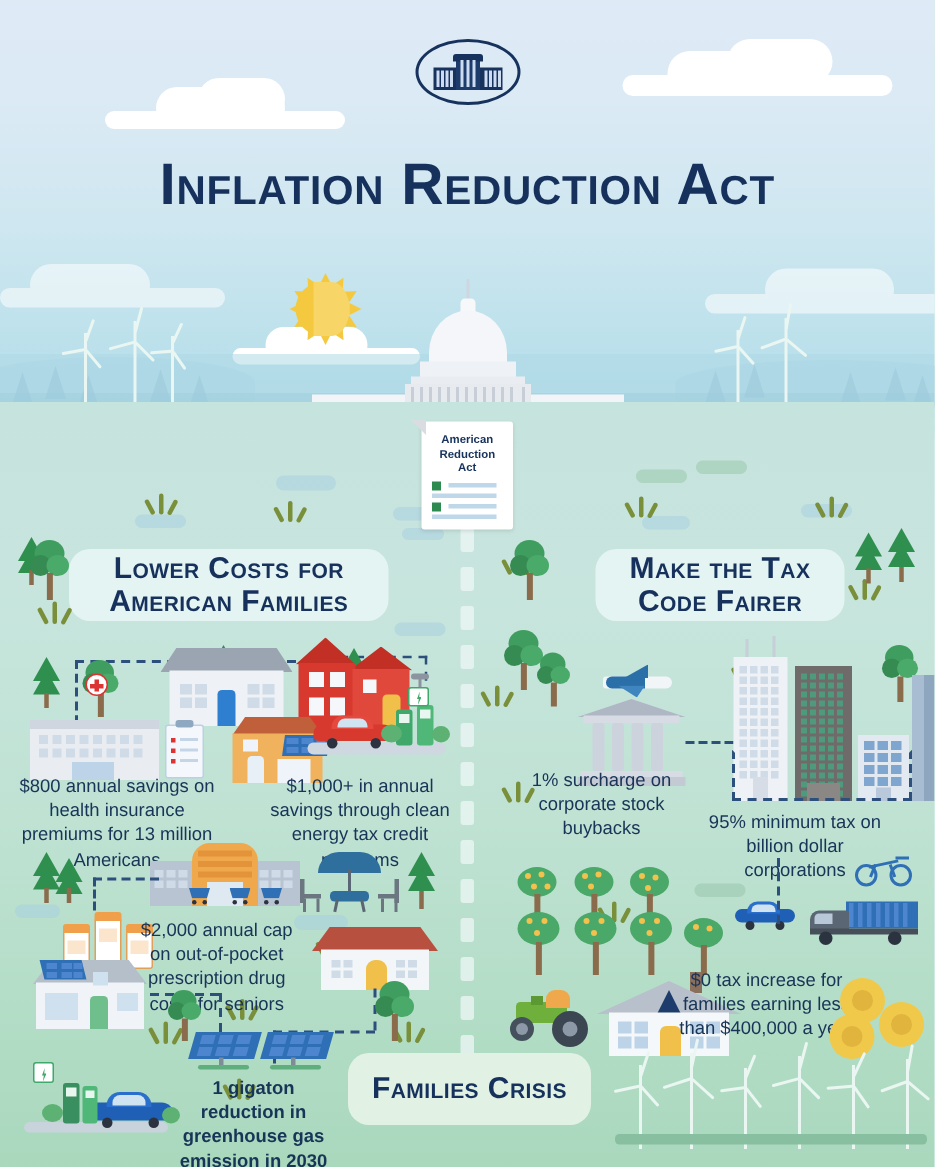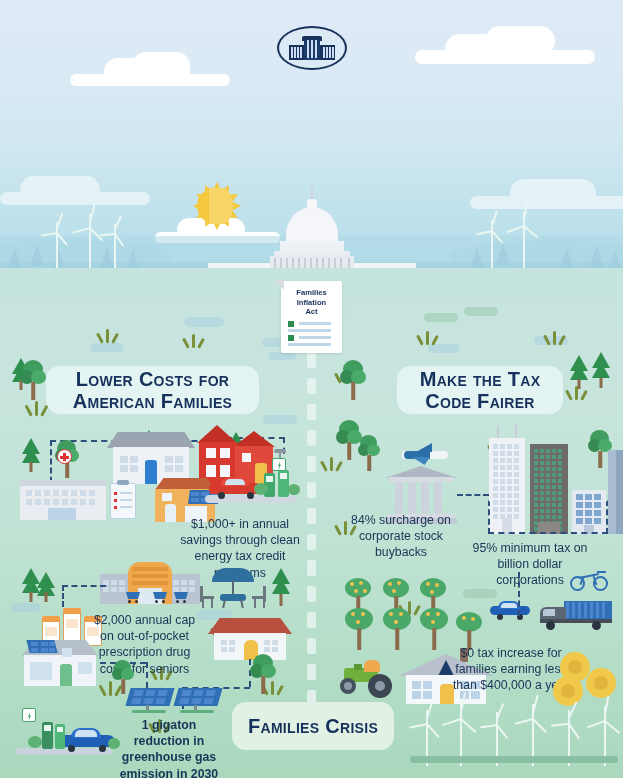--- a/index.html
+++ b/index.html
@@ -198,20 +198,21 @@
       <div class="wh-col" style="left:34px;"></div>
         <div class="wh-col" style="left:37px;"></div>
       <div class="wh-col" style="left:40px;"></div>
         <div class="wh-col" style="left:43px;"></div>
       <div class="wh-col" style="left:18px;height:18px;"></div>
       <div class="wh-col" style="left:22px;height:18px;"></div>
       <div class="wh-col" style="left:26px;height:18px;"></div>
     </div>
   </div>
 
+  <div class="title-main">Inflation Reduction Act</div>
 
   <div class="sun">
     <div class="ray" style="transform:rotate(0deg);"></div>
     <div class="ray" style="transform:rotate(30deg);"></div>
     <div class="ray" style="transform:rotate(60deg);"></div>
     <div class="ray" style="transform:rotate(90deg);"></div>
     <div class="ray" style="transform:rotate(120deg);"></div>
     <div class="ray" style="transform:rotate(150deg);"></div>
     <div class="ray" style="transform:rotate(180deg);"></div>
     <div class="ray" style="transform:rotate(210deg);"></div>
@@ -345,22 +346,22 @@
   <div class="puddle" style="left:534px;top:336px;width:34px;height:9px;"></div>
   <div class="puddle" style="left:263px;top:415px;width:34px;height:9px;"></div>
   <div class="puddle" style="left:196px;top:610px;width:36px;height:10px;"></div>
   <div class="puddle g" style="left:463px;top:589px;width:34px;height:9px;"></div>
   <div class="puddle g" style="left:351px;top:707px;width:36px;height:10px;"></div>
   <div class="puddle" style="left:10px;top:603px;width:30px;height:9px;"></div>
 
   <div class="doc" style="left:281px;top:281px;width:61px;height:72px;background:#fff;border-radius:2px;box-shadow:0 1px 3px rgba(0,0,0,.12);">
     <div style="position:absolute;left:-7px;top:-1px;width:10px;height:10px;background:#d9dde2;clip-path:polygon(0 0,100% 100%,100% 0);"></div>
     <div style="position:absolute;left:3px;top:7px;right:3px;text-align:center;color:#17325c;font-size:7.6px;font-weight:700;line-height:1.26;">
-      <div>Families</div>
-      <div>Inflation</div>
+      <div>American</div>
+      <div>Reduction</div>
       <div>Act</div>
     </div>
     <div style="position:absolute;left:7px;top:40px;width:6px;height:6px;background:#2e8b50;"></div>
     <div style="position:absolute;left:18px;top:41px;width:32px;height:3px;background:#bed8ea;"></div>
     <div style="position:absolute;left:7px;top:48px;width:43px;height:3px;background:#bed8ea;"></div>
     <div style="position:absolute;left:7px;top:54px;width:6px;height:6px;background:#2e8b50;"></div>
     <div style="position:absolute;left:18px;top:55px;width:32px;height:3px;background:#bed8ea;"></div>
     <div style="position:absolute;left:7px;top:62px;width:43px;height:3px;background:#bed8ea;"></div>
   </div>
 
@@ -615,20 +616,21 @@
     </div>
   <div style="position:absolute;left:278px;top:470px;width:11px;height:27px;background:#4fb878;border-radius:2px;">
     <div style="position:absolute;left:2px;top:3px;width:7px;height:6px;background:#e7f6ee;"></div>
     </div>
   <div style="position:absolute;left:272px;top:458px;width:14px;height:13px;background:#fff;border:1px solid #3fa86a;border-radius:2px;">
     <div style="position:absolute;left:5px;top:2px;width:3px;height:9px;background:#3fa86a;clip-path:polygon(60% 0,0 55%,40% 55%,20% 100%,100% 40%,50% 40%);"></div>
     </div>
   <div class="bush" style="left:254px;top:483px;width:14px;height:12px;"></div>
   <div class="bush" style="left:288px;top:484px;width:12px;height:11px;"></div>
 
+  <div class="callout" style="left:8px;top:516px;width:140px;">$800 annual savings on health insurance premiums for 13 million Americans</div>
 
   <div class="callout" style="left:175px;top:516px;width:130px;">$1,000+ in annual savings through clean energy tax credit programs</div>
 
   <div class="shop" style="left:100px;top:562px;width:100px;height:42px;">
     <div style="position:absolute;left:0;top:12px;width:30px;height:30px;background:#b8c4d2;"></div>
     <div style="position:absolute;left:70px;top:12px;width:30px;height:30px;background:#b8c4d2;"></div>
     <div style="position:absolute;left:28px;top:0;width:44px;height:42px;background:#f0a84c;border-radius:12px 12px 0 0;"></div>
     <div style="position:absolute;left:32px;top:5px;width:36px;height:4px;background:#e3933a;"></div>
     <div style="position:absolute;left:32px;top:12px;width:36px;height:4px;background:#e3933a;"></div>
     <div style="position:absolute;left:32px;top:19px;width:36px;height:4px;background:#e3933a;"></div>
@@ -1021,21 +1023,21 @@
     <div style="position:absolute;left:12px;top:35px;width:10px;height:9px;background:#b9c8db;"></div>
   </div>
 
   <div class="bldg" style="left:608px;top:450px;width:15px;height:84px;">
     <div style="position:absolute;left:0;top:0;width:15px;height:84px;background:#8fa6bf;"></div>
     <div style="position:absolute;left:0;top:0;width:8px;height:84px;background:#a8bdd2;"></div>
   </div>
 
   <div class="dash box" style="left:488px;top:500px;width:120px;height:34px;"></div>
 
-  <div class="callout" style="left:340px;top:512px;width:122px;">84% surcharge on corporate stock buybacks</div>
+  <div class="callout" style="left:340px;top:512px;width:122px;">1% surcharge on corporate stock buybacks</div>
 
   <div class="callout" style="left:466px;top:540px;width:128px;">95% minimum tax on billion dollar corporations</div>
 
   <div class="bike" style="left:570px;top:570px;width:40px;height:22px;">
     <div style="position:absolute;left:0;top:6px;width:15px;height:15px;border:2px solid #2f6fb5;border-radius:50%;"></div>
     <div style="position:absolute;left:23px;top:6px;width:15px;height:15px;border:2px solid #2f6fb5;border-radius:50%;"></div>
     <div style="position:absolute;left:9px;top:5px;width:20px;height:2px;background:#2f6fb5;transform:rotate(-12deg);"></div>
     <div style="position:absolute;left:11px;top:6px;width:2px;height:9px;background:#2f6fb5;transform:rotate(22deg);"></div>
     <div style="position:absolute;left:24px;top:6px;width:2px;height:9px;background:#2f6fb5;transform:rotate(-20deg);"></div>
     <div style="position:absolute;left:27px;top:1px;width:9px;height:2px;background:#2f6fb5;"></div>

